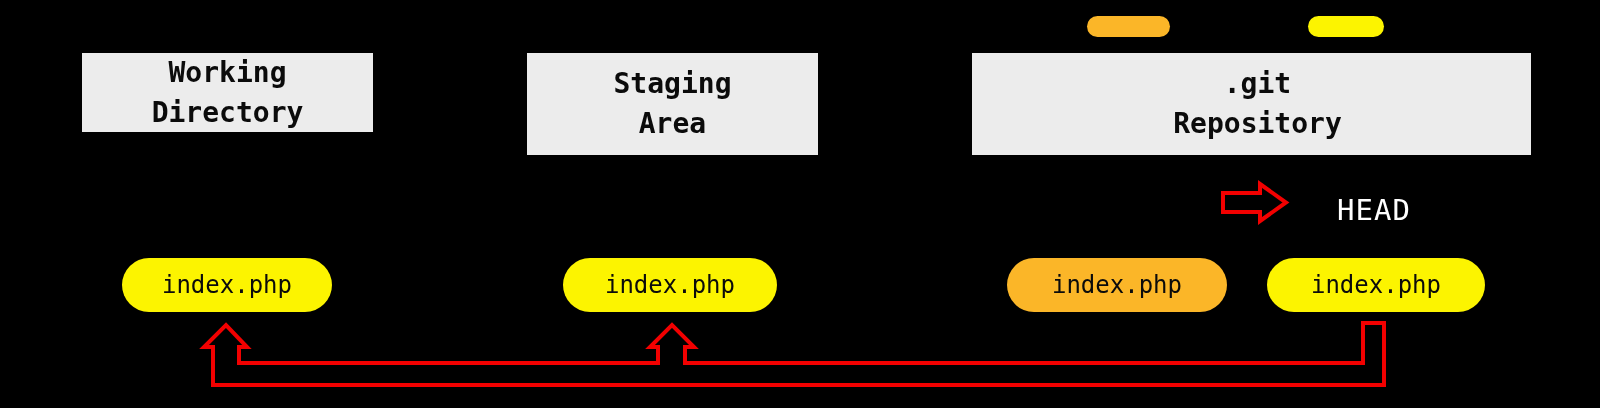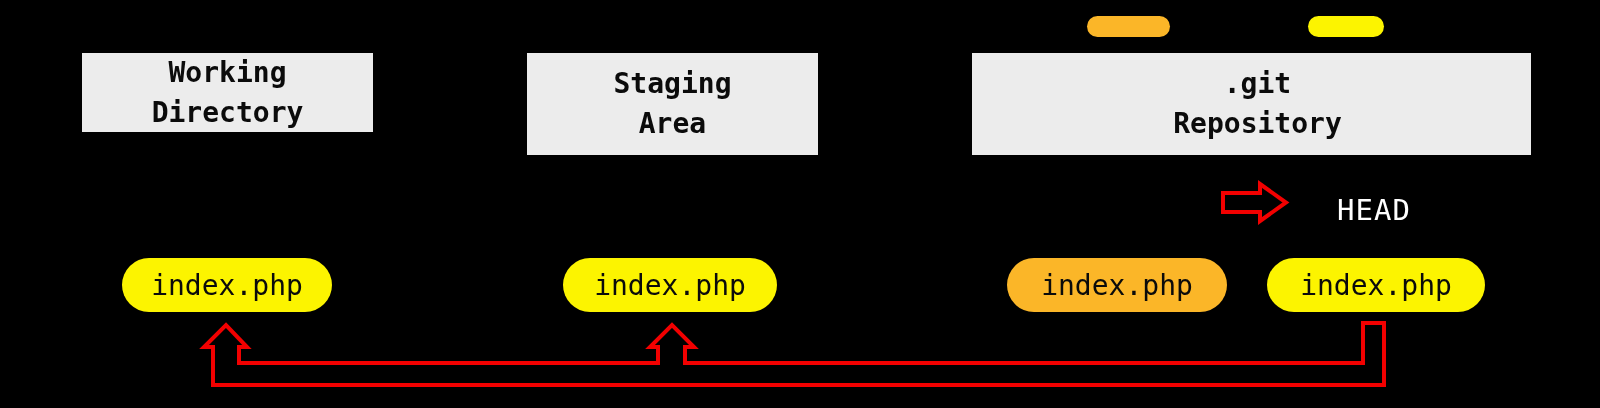--- a/index.html
+++ b/index.html
@@ -14,21 +14,21 @@
   }
   .box-working{left:82px;top:53px;width:291px;height:79px;}
   .box-staging{left:527px;top:53px;width:291px;height:102px;}
   .box-repo{left:972px;top:53px;width:547px;height:102px;}
   .mini-pill{position:absolute;top:16px;height:21px;border-radius:11px;}
   .mini-orange{left:1087px;width:83px;}
   .mini-yellow{left:1308px;width:76px;}
   .file-pill{
     position:absolute;top:258px;height:54px;border-radius:27px;
     display:flex;align-items:center;justify-content:center;
-    font-size:28px;font-weight:normal;
+    font-size:24px;font-weight:normal;
   }
   .pill-1{left:122px;width:210px;}
   .pill-2{left:563px;width:214px;}
   .pill-3{left:1007px;width:220px;}
   .pill-4{left:1267px;width:218px;}
   .head-label{
     position:absolute;left:1337px;top:187px;
     font-weight:normal;font-size:29px;line-height:29px;letter-spacing:1px;margin-top:9px;
   }
   .overlay{position:absolute;left:0;top:0;width:1600px;height:408px;pointer-events:none;}

